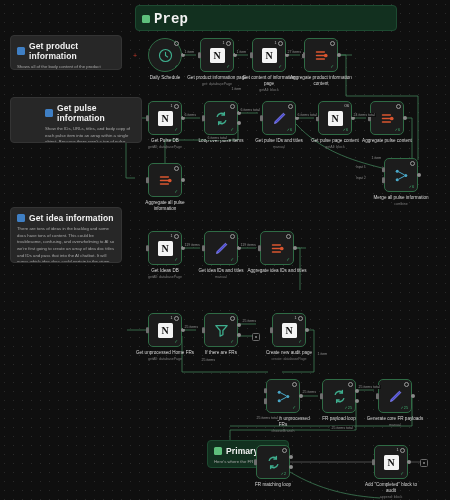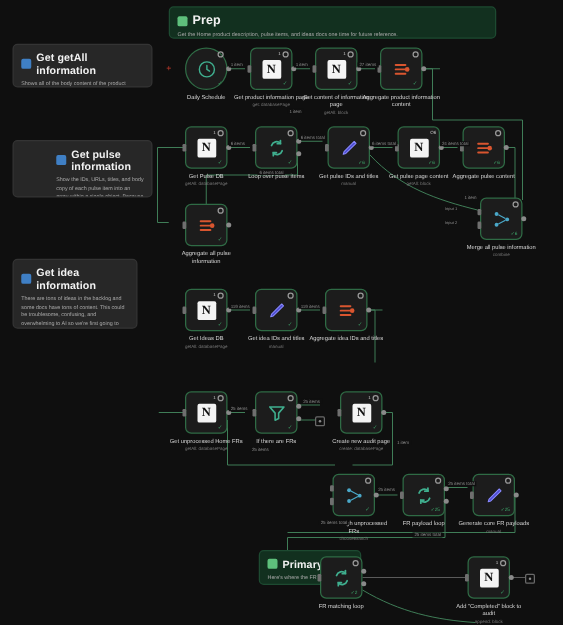--- a/index.html
+++ b/index.html
@@ -20,21 +20,21 @@
     box-sizing:border-box;overflow:hidden;
   }
   .sticky.dark{background:#272727;border:1px solid #343434;}
   .sticky.green{background:#12301f;border:1px solid #1d4a31;}
   .sticky-head{display:flex;align-items:center;gap:4px;}
   .sticky-badge{
     width:8px;height:8px;border-radius:1.5px;flex:none;
     display:inline-block;
   }
   .sticky-title{font-size:8.5px;font-weight:bold;color:#f2f2f2;letter-spacing:.1px;}
-  .sticky-title.big{font-size:10px;}
+  .sticky-title.big{font-size:14px;font-family:Liberation Mono, monospace;}
   .sticky-body{
     font-size:4.3px;line-height:1.55;color:#a9a9a9;margin-top:3px;
     white-space:pre-wrap;
   }
   .sticky-list{margin:3px 0 0 0;padding-left:8px;font-size:4.3px;line-height:1.6;color:#a9a9a9;}
   .sticky-list li{margin:0;}
 
   
   .node{position:absolute;width:34px;}
   .nbox{
@@ -146,34 +146,34 @@
     <div class="sticky-head">
       <span class="sticky-badge" style="background:#5ec07c"></span>
       <span class="sticky-title big">Prep</span>
     </div>
     <div class="sticky-body">Get the Home product description, pulse items, and ideas docs one time for future reference.</div>
   </div>
 
   <div class="sticky dark" style="left:10px;top:35px;width:112px;height:35px;">
     <div class="sticky-head">
       <span class="sticky-badge" style="background:#3f7fc4"></span>
-      <span class="sticky-title">Get getAll information</span>
+      <span class="sticky-title">Get product information</span>
     </div>
     <div class="sticky-body">Shows all of the body content of the product information page into a single string object</div>
   </div>
 
-  <div class="sticky dark" style="left:10px;top:112px;width:112px;height:46px;padding-left:34px;">
+  <div class="sticky dark" style="left:10px;top:97px;width:132px;height:46px;padding-left:34px;">
     <div class="sticky-head">
       <span class="sticky-badge" style="background:#3f7fc4"></span>
       <span class="sticky-title">Get pulse information</span>
     </div>
     <div class="sticky-body">Show the IDs, URLs, titles, and body copy of each pulse item into an array within a single object. Because there aren't a ton of pulse items, this is the simplest way to push the information into an AI chatbot.</div>
   </div>
 
-  <div class="sticky dark" style="left:10px;top:207px;width:100px;height:56px;">
+  <div class="sticky dark" style="left:10px;top:207px;width:112px;height:56px;">
     <div class="sticky-head">
       <span class="sticky-badge" style="background:#3f7fc4"></span>
       <span class="sticky-title">Get idea information</span>
     </div>
     <div class="sticky-body">There are tons of ideas in the backlog and some docs have tons of content. This could be troublesome, confusing, and overwhelming to AI so we're first going to create an array of idea doc titles and IDs and pass that into the AI chatbot. It will guess which idea docs could pertain to the given FR, and then we'll return the full body copy of those docs in a future step.</div>
   </div>
 
 
   <div class="sticky green" style="left:207px;top:440px;width:82px;height:28px;">
     <div class="sticky-head">

